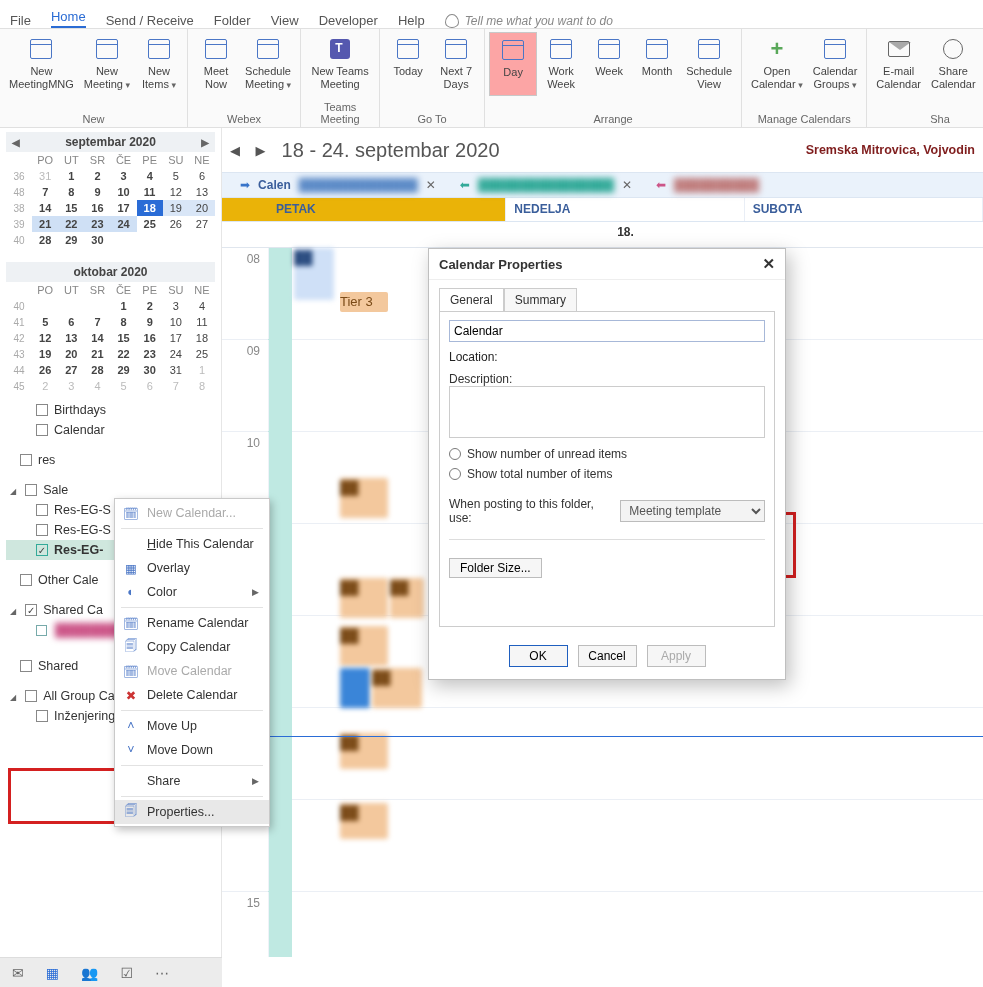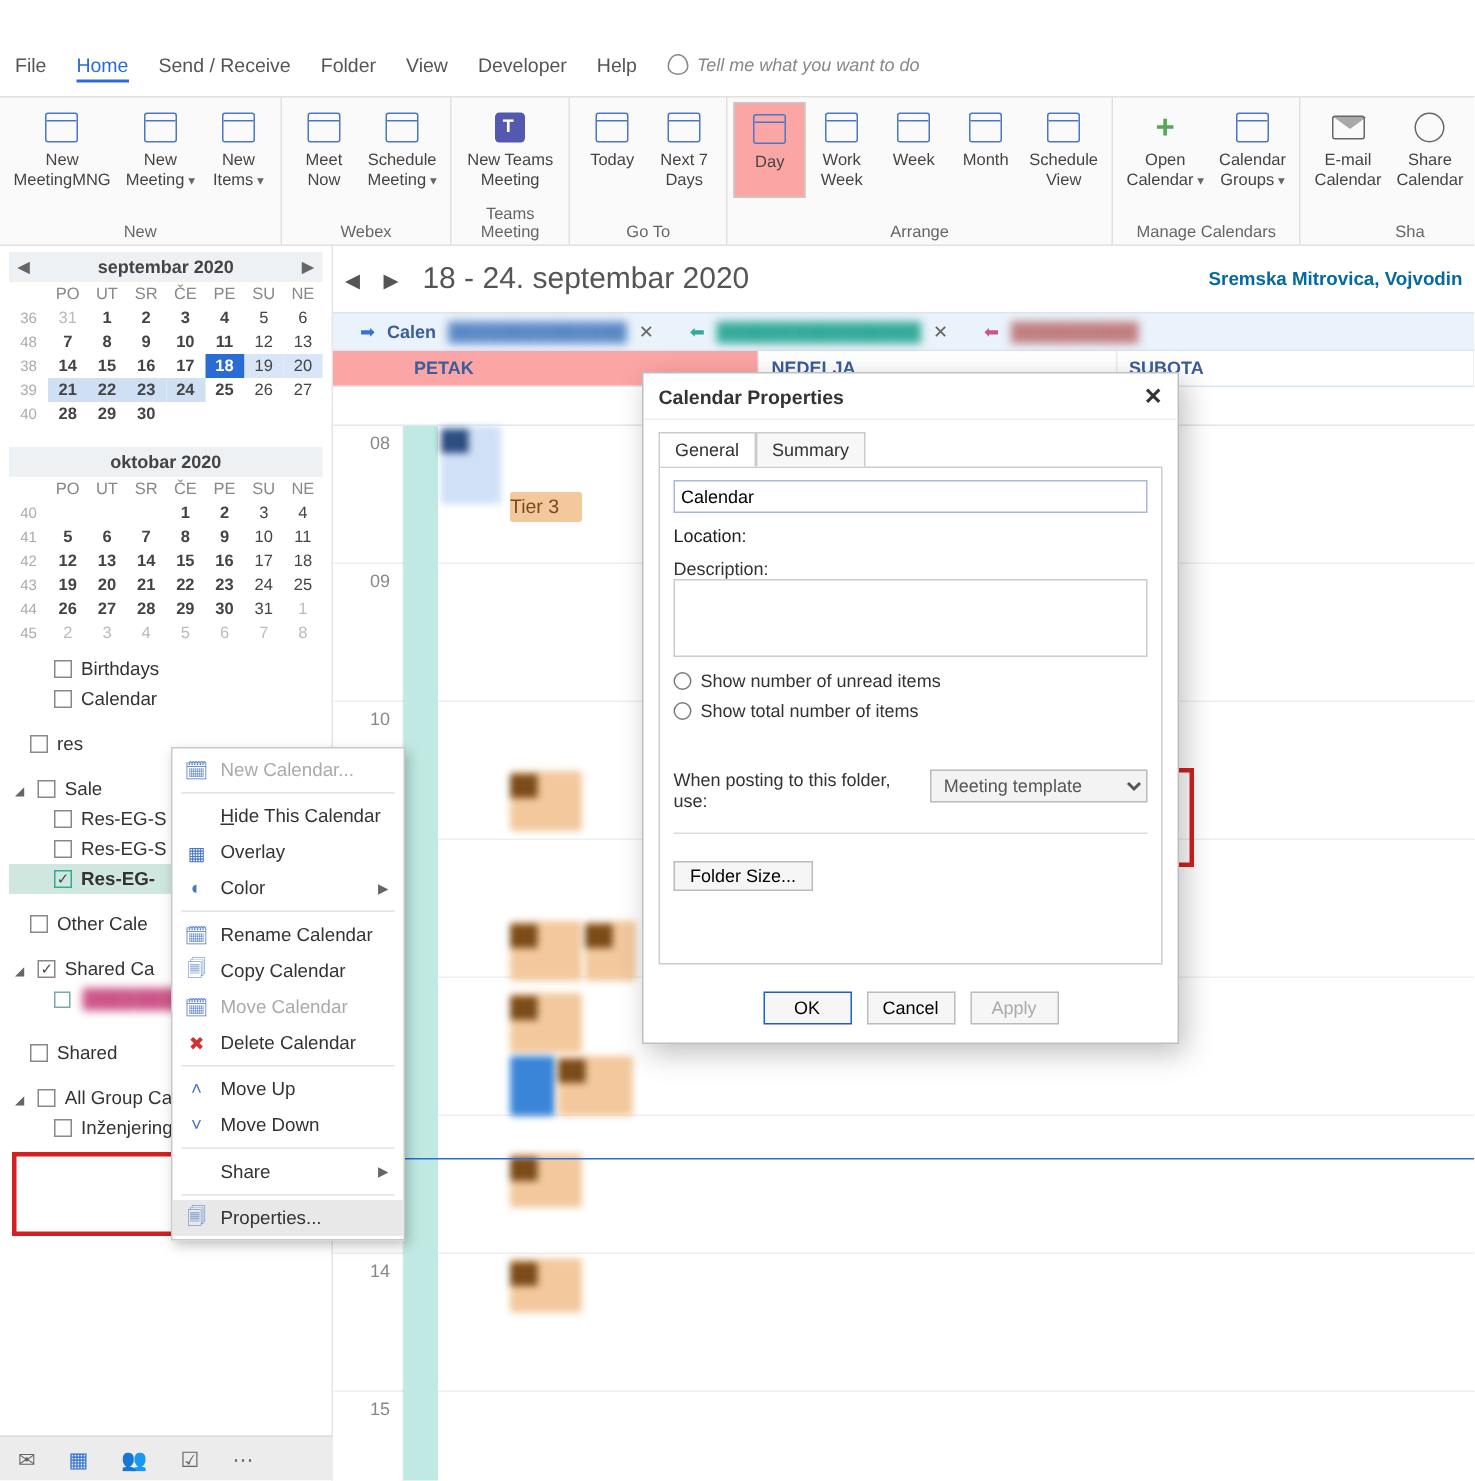--- a/index.html
+++ b/index.html
@@ -1,19 +1,19 @@
 <!DOCTYPE html>
 <html><head>
 <meta charset="utf-8">
 <style>
   * { box-sizing: border-box; font-family: "Segoe UI", Arial, sans-serif; }
   body { margin: 0; width: 983px; height: 987px; background: #fff; overflow: hidden; color: #323232; font-size: 12px; position: relative; }
 
   
-  .menu { display: flex; align-items: flex-start; height: 28px; padding: 0 10px; gap: 20px; font-size: 13px; color: #555; margin-top: 36px; }
+  .menu { display: flex; align-items: flex-end; height: 28px; padding: 0 10px; gap: 20px; font-size: 13px; color: #555; }
   .menu span { cursor: default; }
   .menu .active { color: #2b6cd4; border-bottom: 2px solid #2b6cd4; padding-bottom: 2px; }
   .tellme { display: flex; align-items: center; gap: 6px; color: #888; font-style: italic; font-size: 12px;}
   .tellme .norm { font-style: normal;}
   .bulb { width: 14px; height: 14px; border: 1.2px solid #888; border-radius: 50% 50% 50% 50% / 60% 60% 40% 40%; position: relative; }
 
   
   .ribbon { display: flex; height: 100px; border-top: 1px solid #e0e0e0; border-bottom: 1px solid #e0e0e0; background: #fafafa; }
   .group { display: flex; flex-direction: column; border-right: 1px solid #e0e0e0; padding: 3px 4px 0 4px; }
   .group-items { display: flex; flex: 1; align-items: flex-start; }
@@ -62,34 +62,34 @@
   .tree .row.sel { background:#cfe7de; }
   .tree .sq { width:11px;height:11px; border:1px solid #7aa; display:inline-block; margin-right:2px;}
 
   
   .redbox { position:absolute; border:3px solid #d42020; pointer-events:none; }
 
   
   .mh { display:flex; align-items:center; height:44px; padding:0 8px; gap:10px; }
   .mh .arrs { font-size:13px; color:#555; letter-spacing:6px;}
   .mh .date { font-size:20px; color:#555; }
-  .mh .loc { margin-left:auto; font-size:12.5px; font-weight:600; color:#0369a1; }
+  .mh .loc { margin-left:auto; font-size:12.5px; font-weight:600; color:#7f1d1d; }
 
   
   .tabs { display:flex; align-items:center; height:26px; background:#eaf2fb; border-top:1px solid #dce6f2; border-bottom:1px solid #dce6f2; padding-left:10px; gap:8px; font-size:12px;}
   .tabs .tab { display:flex; align-items:center; gap:8px; padding:0 8px; height:100%; }
   .tabs .arrow{color:#3874c9;}
   .tabs .blurred{ filter:blur(3px); color:#5a89c6; font-weight:600;}
   .tabs .x{color:#666;}
   .tabs .tab.pink .blurred{color:#c07e7e;}
 
   
   .dayhdr{display:flex; height:24px; border-bottom:1px solid #dce6f2;}
   .dayhdr .cell{flex:1; padding:4px 8px; font-size:12px; font-weight:700; color:#3a5e9b; border-right:1px solid #e9eef6;}
-  .dayhdr .cell.first{background:#fca5a5;}
+  .dayhdr .cell.first{background:#eab308;}
   .allday{display:flex; height:26px; border-bottom:1px solid #e0e6ee;}
   .allday .num{width:46px;} 
   .allday .rest{flex:1; padding:3px 8px; font-weight:700; color:#333;text-align:center;}
 
   
   .slots{position:relative;}
   .hourrow{display:flex; height:92px; border-bottom:1px solid #ebeff5;}
   .hourrow .hn{width:46px; text-align:right; padding:4px 8px 0 0; color:#888; font-size:12px;}
   .hourrow .col{flex:1; position:relative; border-left:1px solid #eef2f8;}
   .busycol{position:absolute; left:46px; top:0; bottom:0; width:24px; background:#bfe9e2;}
@@ -115,21 +115,21 @@
   .dlg .tabsD{display:flex; gap:0; padding:8px 10px 0 10px;}
   .dlg .tabsD .t{padding:4px 10px; border:1px solid #ccc; border-bottom:none; background:#f7f7f7; font-size:12px;}
   .dlg .tabsD .t.active{background:#fff;}
   .dlg .panel{margin:0 10px 8px 10px; border:1px solid #ccc; border-top:none; padding:8px 9px;}
   .dlg input.name{width:100%; height:22px; border:1px solid #a7b8d8; background:#edf3ff; padding:1px 4px; font-size:12px; color:#1a1a1a;}
   .dlg .kv{display:flex; gap:8px; margin-top:8px;}
   .dlg .kv .k{width:70px; color:#222;}
   .dlg textarea{width:100%;height:52px;border:1px solid #ccc;resize:none;}
   .dlg .radio{display:flex;align-items:center;gap:6px;margin-top:6px;color:#333}
   .dlg .radio .r{width:12px;height:12px;border:1.3px solid #7a7a7a;border-radius:50%;}
-  .dlg .postrow{display:flex;gap:2px;margin-top:32px;}
+  .dlg .postrow{display:flex;align-items:center;gap:2px;margin-top:16px;}
   .dlg select{width:146px;height:22px;border:1px solid #bcbcbc;background:#f3f3f3;font-size:12px;padding:0 4px;color:#555}
   .dlg .folderbtn{margin-top:18px;}
   .dlg .folderbtn button{padding:2px 10px;border:1px solid #bcbcbc;background:#f6f6f6;font-size:12px;}
   .dlg .btnrow{display:flex; gap:10px; justify-content:center; padding:10px 0 12px 0;}
   .dlg .btnrow button{width:59px;height:22px;border:1px solid #bcbcbc;background:#f6f6f6;font-size:12px;}
   .dlg .btnrow .primary{border:1.5px solid #1f5fbf;}
   .dlg .btnrow .disabled{color:#aaa;}
 
   
   .btm{position:absolute;left:0;bottom:0;width:222px;height:30px;background:#ececec;border-top:1px solid #ddd;display:flex;align-items:center;gap:22px;padding:0 12px;color:#666;font-size:14px;}

